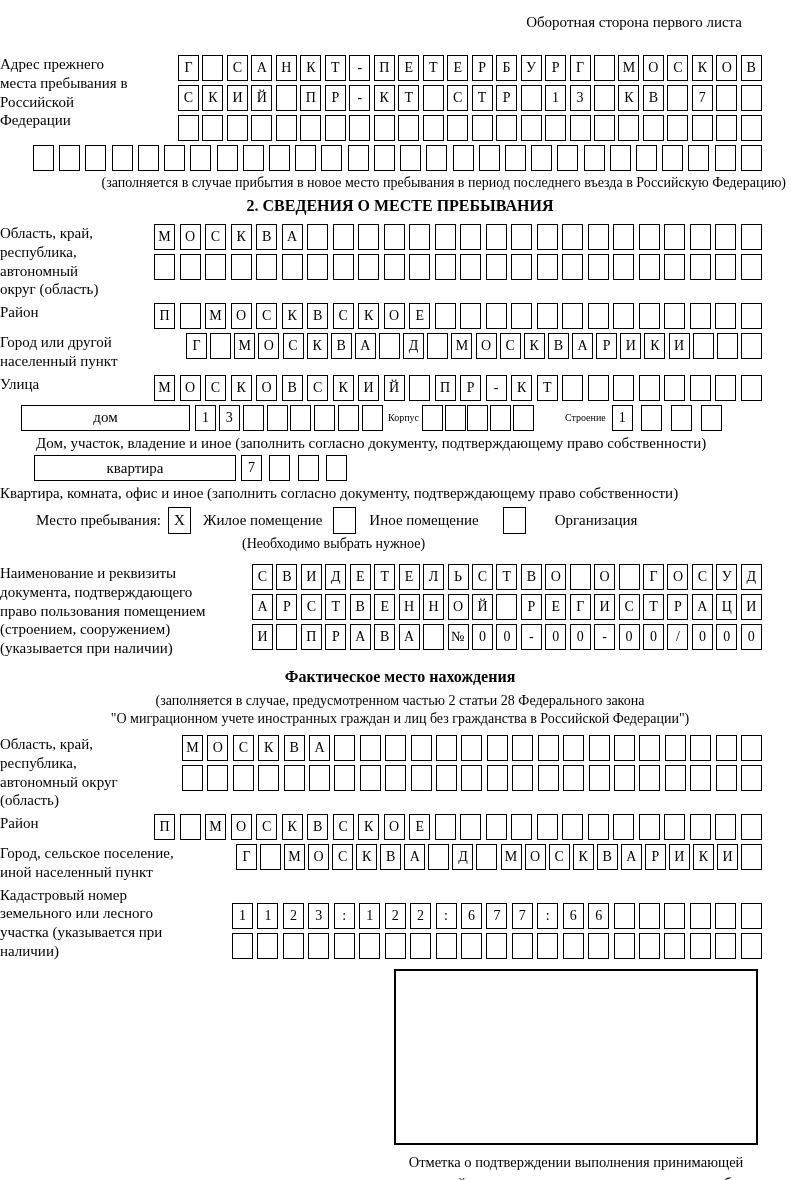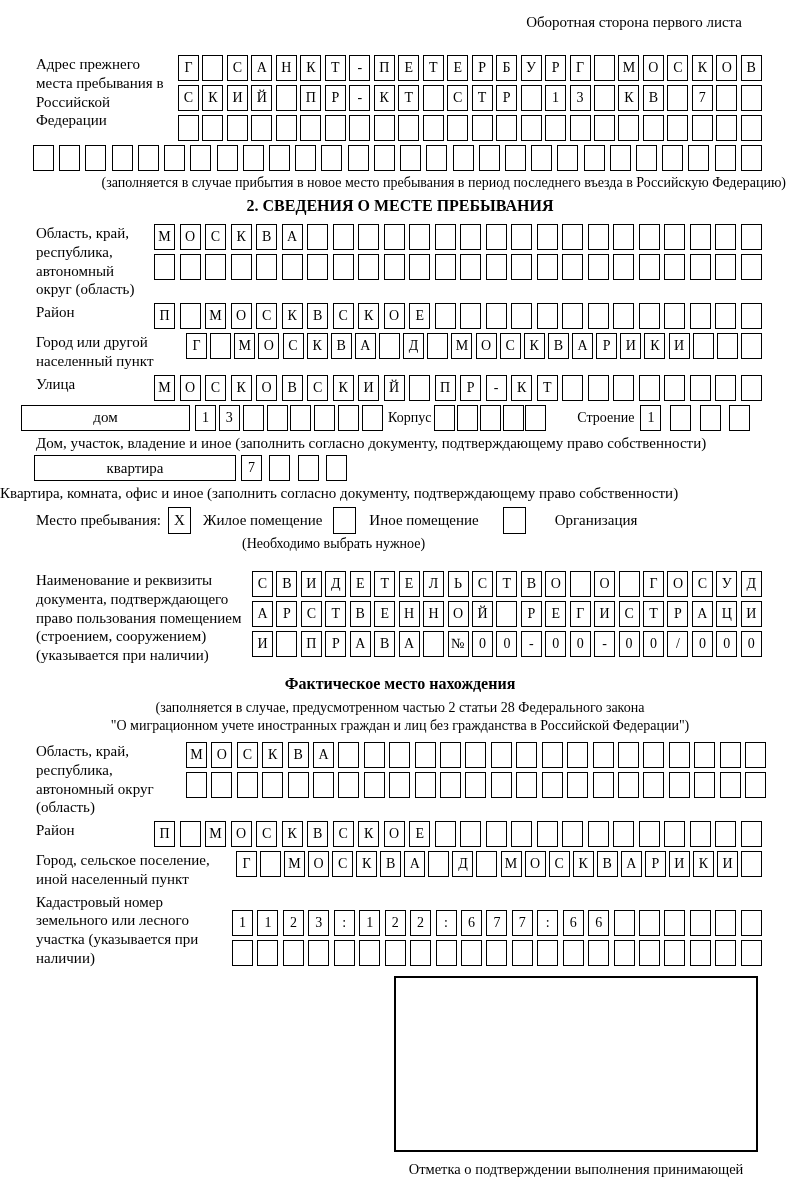--- a/index.html
+++ b/index.html
@@ -7,21 +7,21 @@
   body {
     width:800px; height:1180px;
     background:#ffffff; color:#000;
     font-family:"Liberation Serif", serif;
     overflow:hidden;
   }
   .page { width:800px; height:1180px; padding-top:14px; position:relative; }
 
   .hdr-note { text-align:right; padding-right:58px; font-size:15px; margin-bottom:24px; }
 
-  .frow { display:flex; align-items:flex-start; padding-left:36px; padding-right:38px; margin-bottom:4px; }
+  .frow { display:flex; align-items:flex-start; padding-right:38px; margin-bottom:4px; }
   .lbl { font-size:15px; line-height:1.25; flex:none; }
 
   .cellcol { display:flex; flex-direction:column; gap:4px; margin-left:auto; }
   .cells { display:flex; justify-content:space-between; }
   .cell {
     flex:none; width:21px; height:26px;
     border:1.5px solid #000;
     font-size:14px; line-height:1;
     display:flex; align-items:center; justify-content:center;
   }
@@ -35,21 +35,21 @@
   .note-c { text-align:right; font-size:14px; margin:1px 14px 3px; }
   .sec-title { text-align:center; font-weight:bold; font-size:16px; margin:6px 0 9px; }
 
   .fullrow-wrap { padding-left:33px; padding-right:38px; margin-bottom:4px; }
 
   .label-box {
     flex:none; border:1.5px solid #000; height:26px;
     display:flex; align-items:center; justify-content:center; font-size:15px;
   }
   .house-row { display:flex; align-items:center; padding-left:21px; padding-right:38px; margin-bottom:3px; }
-  .house-row .txt { font-size:14px; flex:none;text-align:center; }
+  .house-row .txt { font-size:10px; flex:none;text-align:center; }
 
   .stay-row { display:flex; align-items:center; padding-left:36px; margin-bottom:2px; }
   .stay-row .txt { font-size:15px; flex:none; }
   .chk {
     flex:none; width:23px; height:27px; border:1.5px solid #000;
     display:flex; align-items:center; justify-content:center; font-size:15px;
   }
   .stay-note { font-size:14px; margin:0 0 4px 242px; }
 
   .fact-title { text-align:center; font-weight:bold; font-size:16px; margin:10px 0 6px; }
@@ -387,21 +387,21 @@
     <div class="txt">Место пребывания:</div>
     <div class="chk" style="margin-left:7px;">X</div>
     <div class="txt" style="margin-left:12px;">Жилое помещение</div>
     <div class="chk" style="margin-left:11px;"></div>
     <div class="txt" style="margin-left:13px;">Иное помещение</div>
     <div class="chk" style="margin-left:24px;"></div>
     <div class="txt" style="margin-left:29px;">Организация</div>
   </div>
   <div class="stay-note">(Необходимо выбрать нужное)</div>
 
-  <div class="frow" style="margin-top:19px;">
+  <div class="frow" style="margin-top:12px;">
     <div class="lbl lblw212">Наименование и реквизиты документа, подтверждающего право пользования помещением (строением, сооружением) (указывается при наличии)</div>
     <div class="cellcol">
       <div class="cells w510">
           <span class="cell">С</span>
           <span class="cell">В</span>
           <span class="cell">И</span>
           <span class="cell">Д</span>
           <span class="cell">Е</span>
           <span class="cell">Т</span>
           <span class="cell">Е</span>

